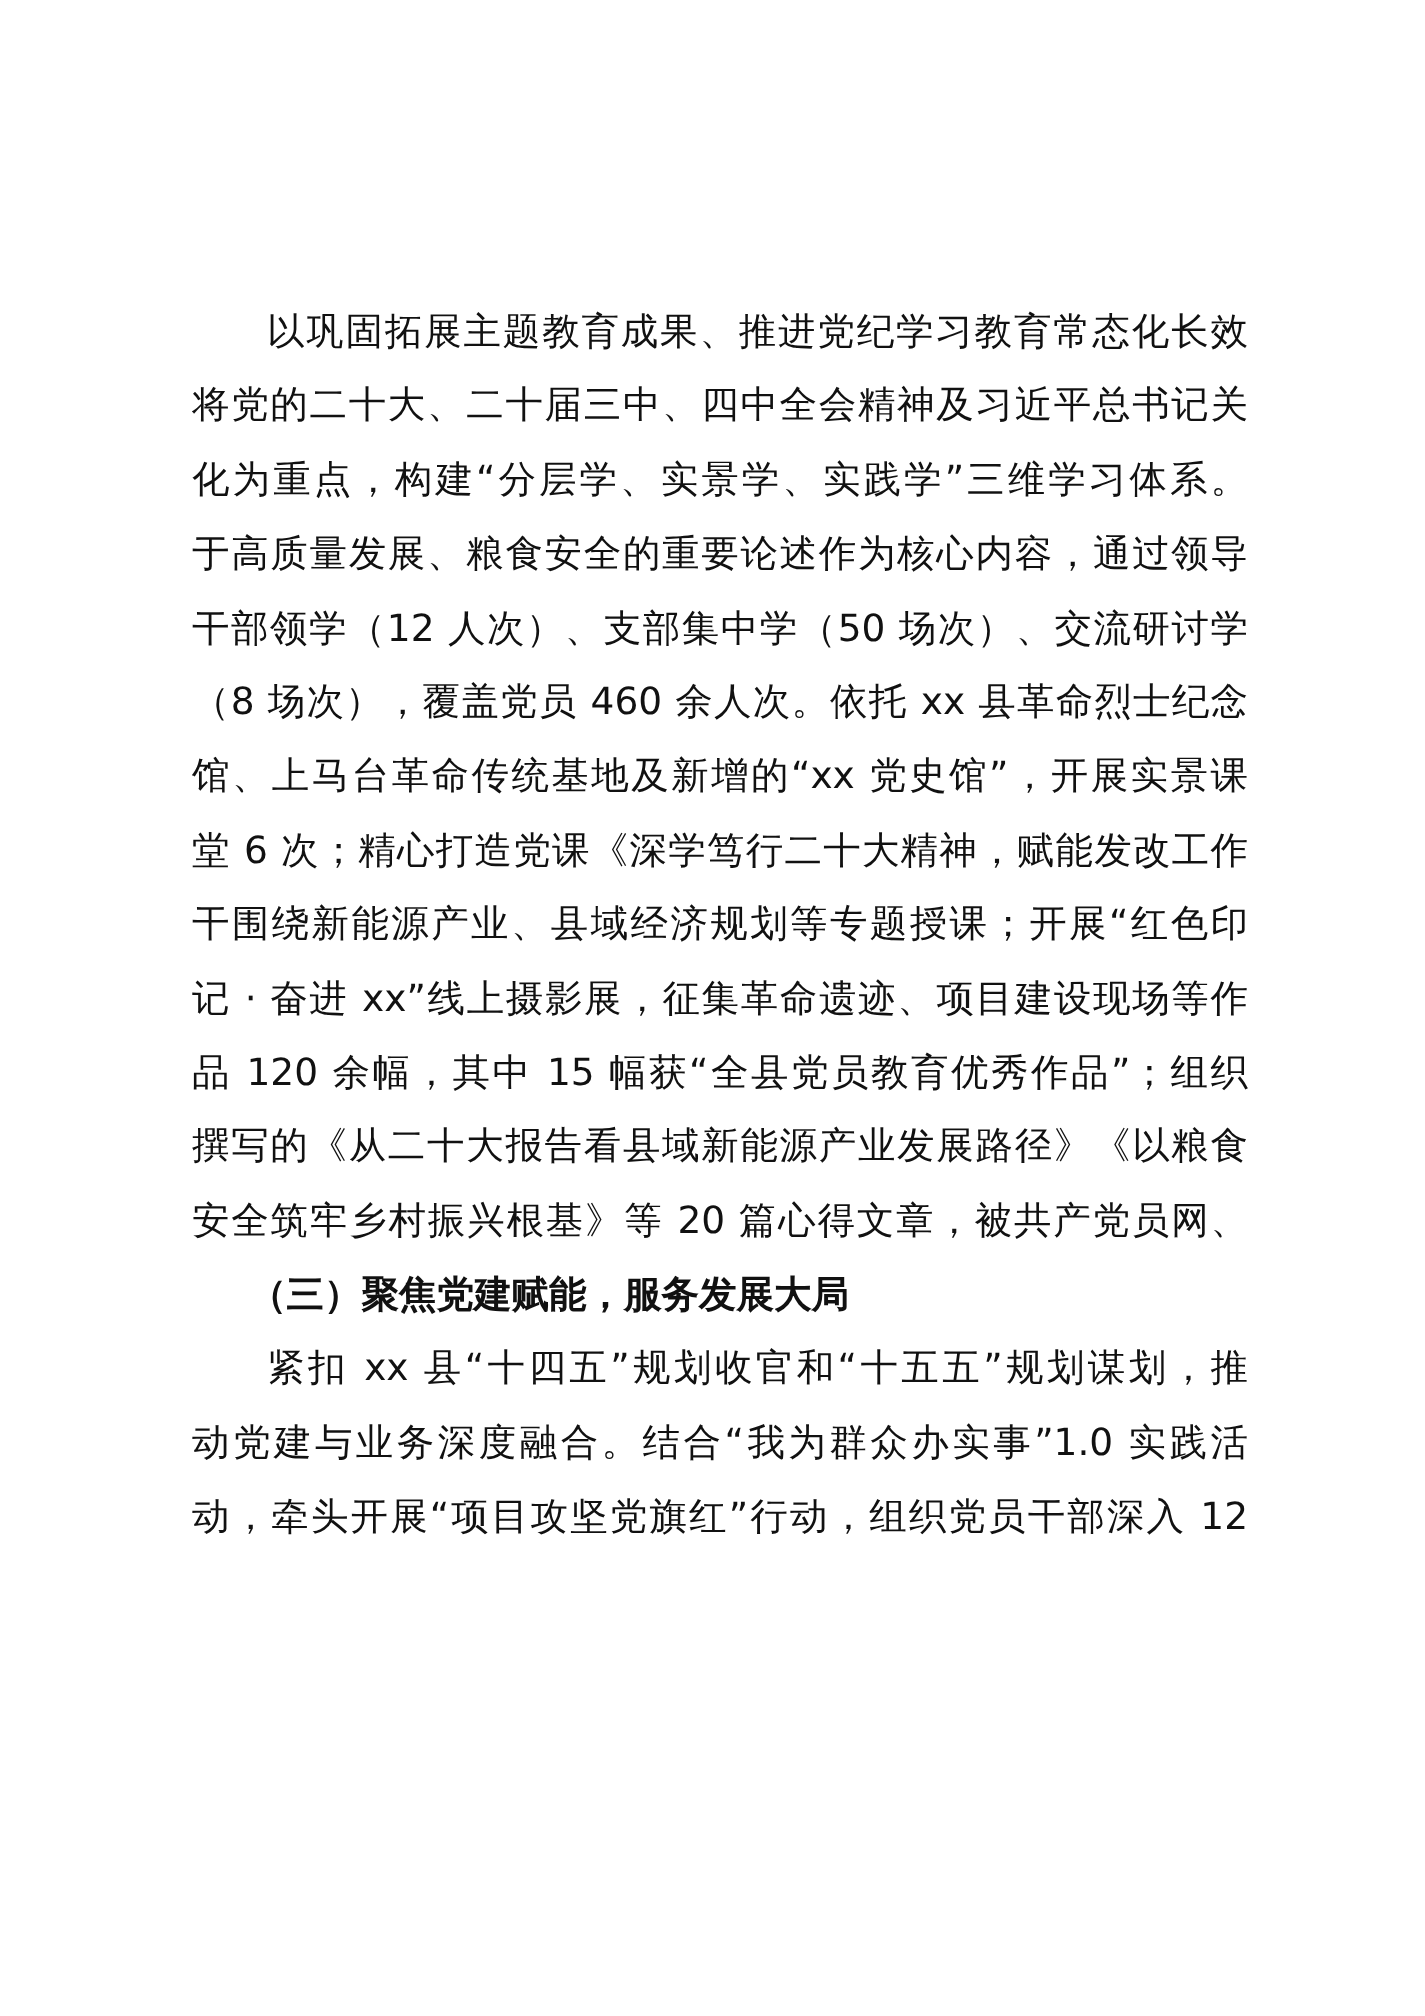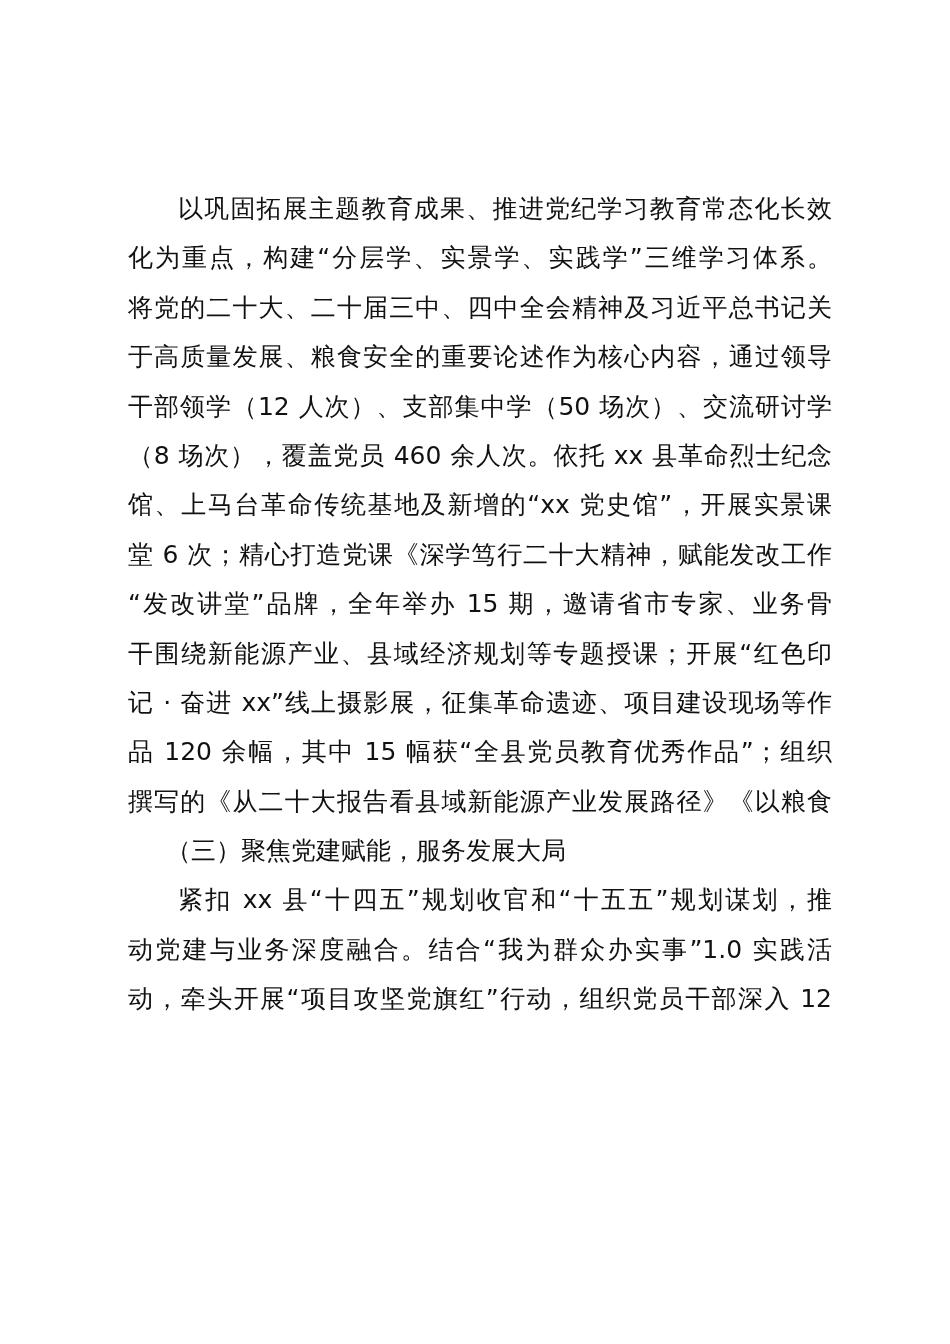--- a/index.html
+++ b/index.html
@@ -1,50 +1,50 @@
 <!DOCTYPE html>
 <html><head>
 <meta charset="utf-8">
 <style>
   html, body { margin: 0; padding: 0; background: #ffffff; }
   body { width: 950px; height: 1344px; position: relative; overflow: hidden; }
   .page {
-    position: absolute; left: 128px; top: 184px; width: 704px;
+    position: absolute; left: 128px; top: 196px; width: 704px;
     font-family: "DejaVu Sans", sans-serif; color: #111111;
     font-size: 25px;
   }
   .line {
     height: 49.4px; line-height: 49.4px; white-space: nowrap;
     text-align: justify; text-align-last: justify; letter-spacing: 0px;
   }
   .indent { padding-left: 50px; }
   .last { text-align-last: left; }
   .heading {
     height: 49.4px; line-height: 49.4px; white-space: nowrap;
-    font-weight: normal; padding-left: 38px; text-align-last: left; text-align: right;
+    font-weight: bold; padding-left: 38px; text-align-last: left; text-align: right;
   }
 </style>
 </head>
 <body>
 
 <div class="page">
   <div>
     <div class="line indent">以巩固拓展主题教育成果、推进党纪学习教育常态化长效</div>
+    <div class="line">将党的二十大、二十届三中、四中全会精神及习近平总书记关</div>
     <div class="line">化为重点，构建“分层学、实景学、实践学”三维学习体系。</div>
-    <div class="line">将党的二十大、二十届三中、四中全会精神及习近平总书记关</div>
     <div class="line">于高质量发展、粮食安全的重要论述作为核心内容，通过领导</div>
     <div class="line">干部领学（12 人次）、支部集中学（50 场次）、交流研讨学</div>
     <div class="line">（8 场次），覆盖党员 460 余人次。依托 xx 县革命烈士纪念</div>
     <div class="line">馆、上马台革命传统基地及新增的“xx 党史馆”，开展实景课</div>
     <div class="line">堂 6 次；精心打造党课《深学笃行二十大精神，赋能发改工作</div>
-    <div class="line">“发改讲堂”品牌，全年举办 15 期，邀请省市专家、业务骨</div>
     <div class="line">干围绕新能源产业、县域经济规划等专题授课；开展“红色印</div>
     <div class="line">记 · 奋进 xx”线上摄影展，征集革命遗迹、项目建设现场等作</div>
     <div class="line">品 120 余幅，其中 15 幅获“全县党员教育优秀作品”；组织</div>
     <div class="line">撰写的《从二十大报告看县域新能源产业发展路径》《以粮食</div>
+    <div class="line">安全筑牢乡村振兴根基》等 20 篇心得文章，被共产党员网、</div>
   </div>
 
   <div class="heading">（三）聚焦党建赋能，服务发展大局</div>
 
   <div>
     <div class="line indent">紧扣 xx 县“十四五”规划收官和“十五五”规划谋划，推</div>
     <div class="line">动党建与业务深度融合。结合“我为群众办实事”1.0 实践活</div>
     <div class="line">动，牵头开展“项目攻坚党旗红”行动，组织党员干部深入 12</div>
   </div>
 </div>

